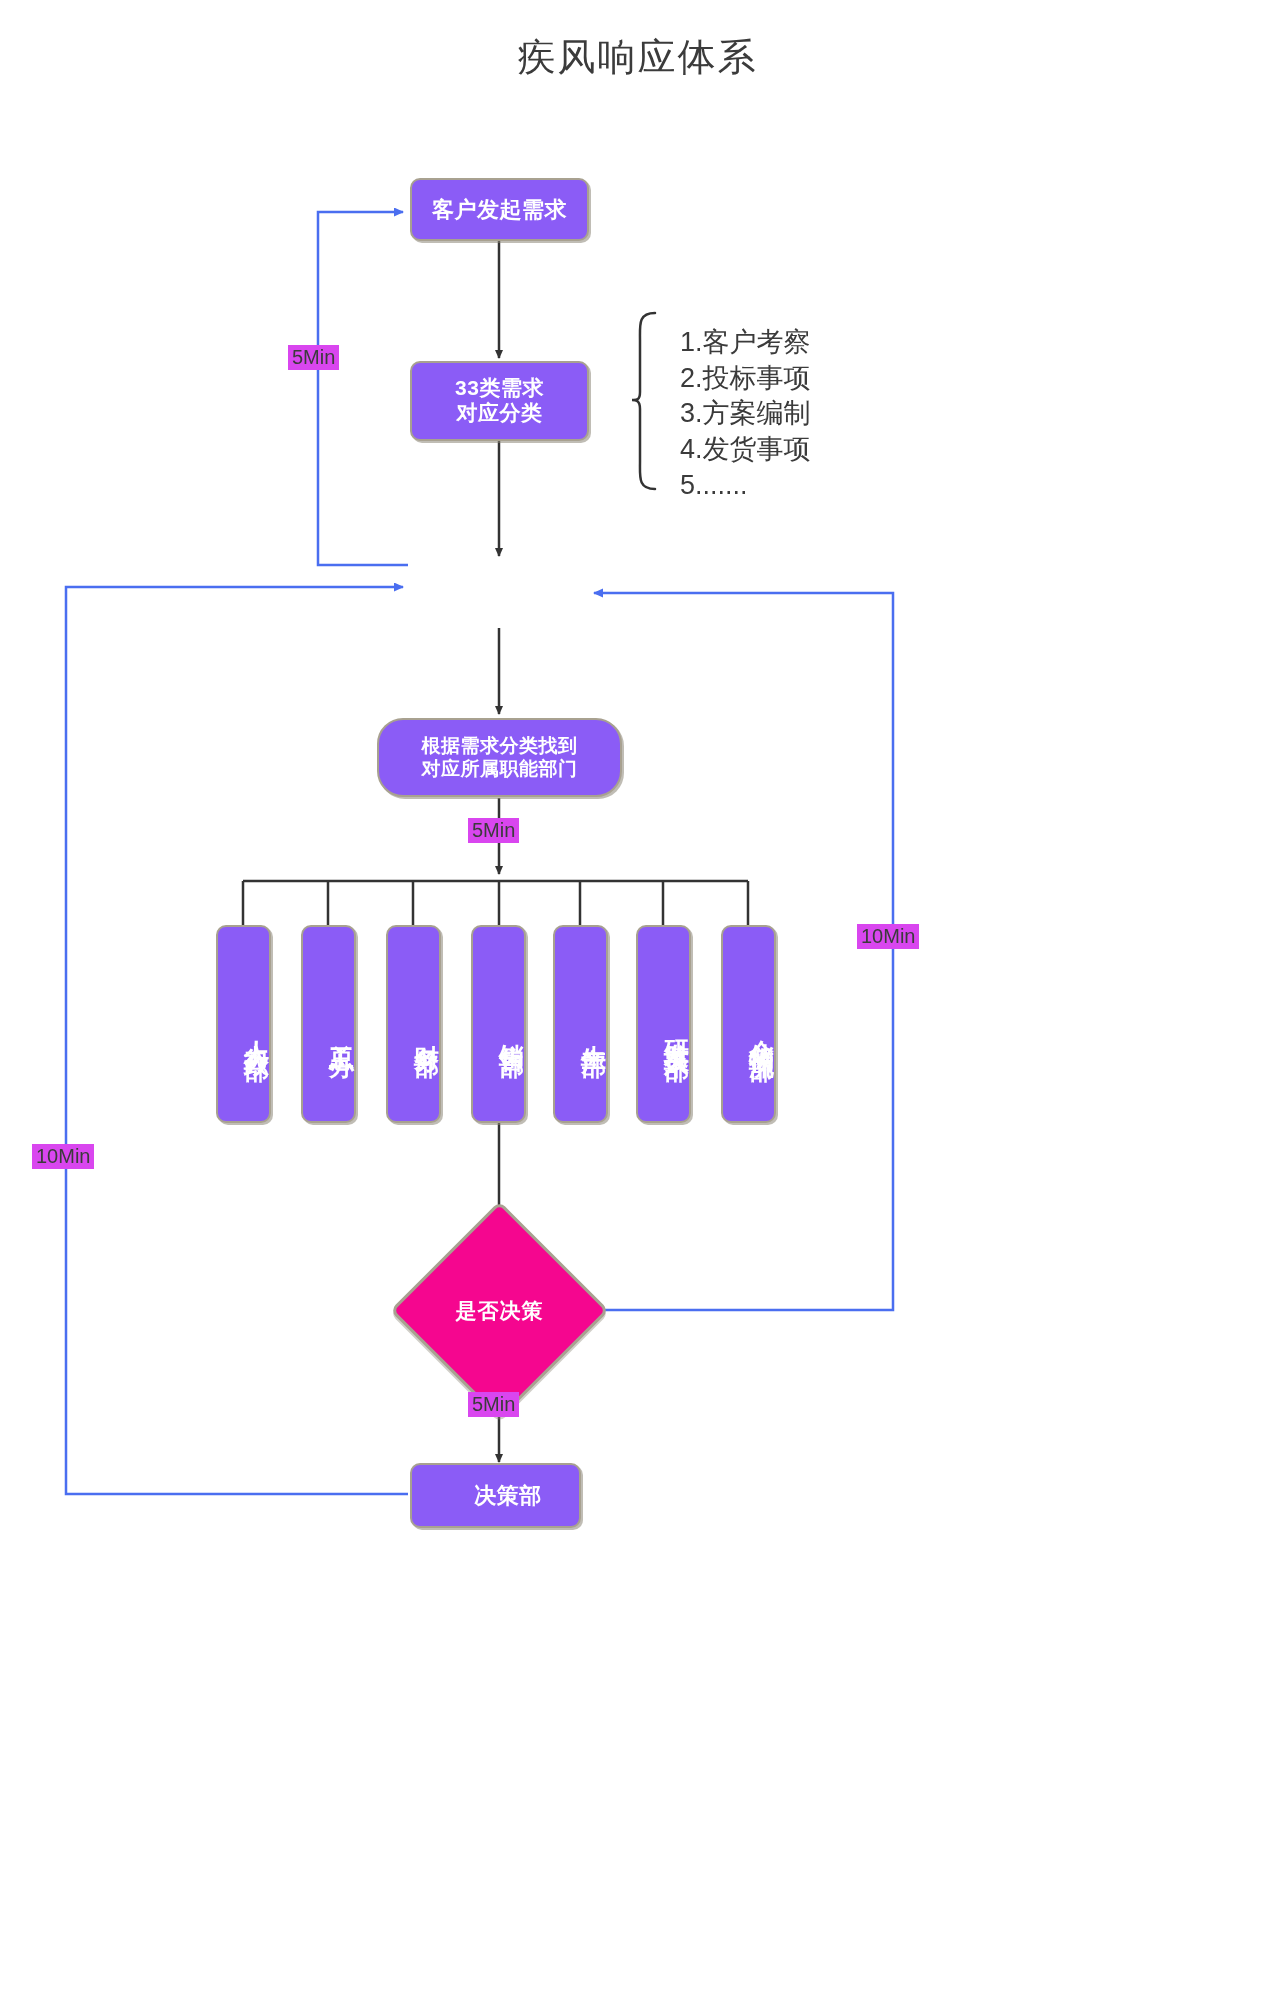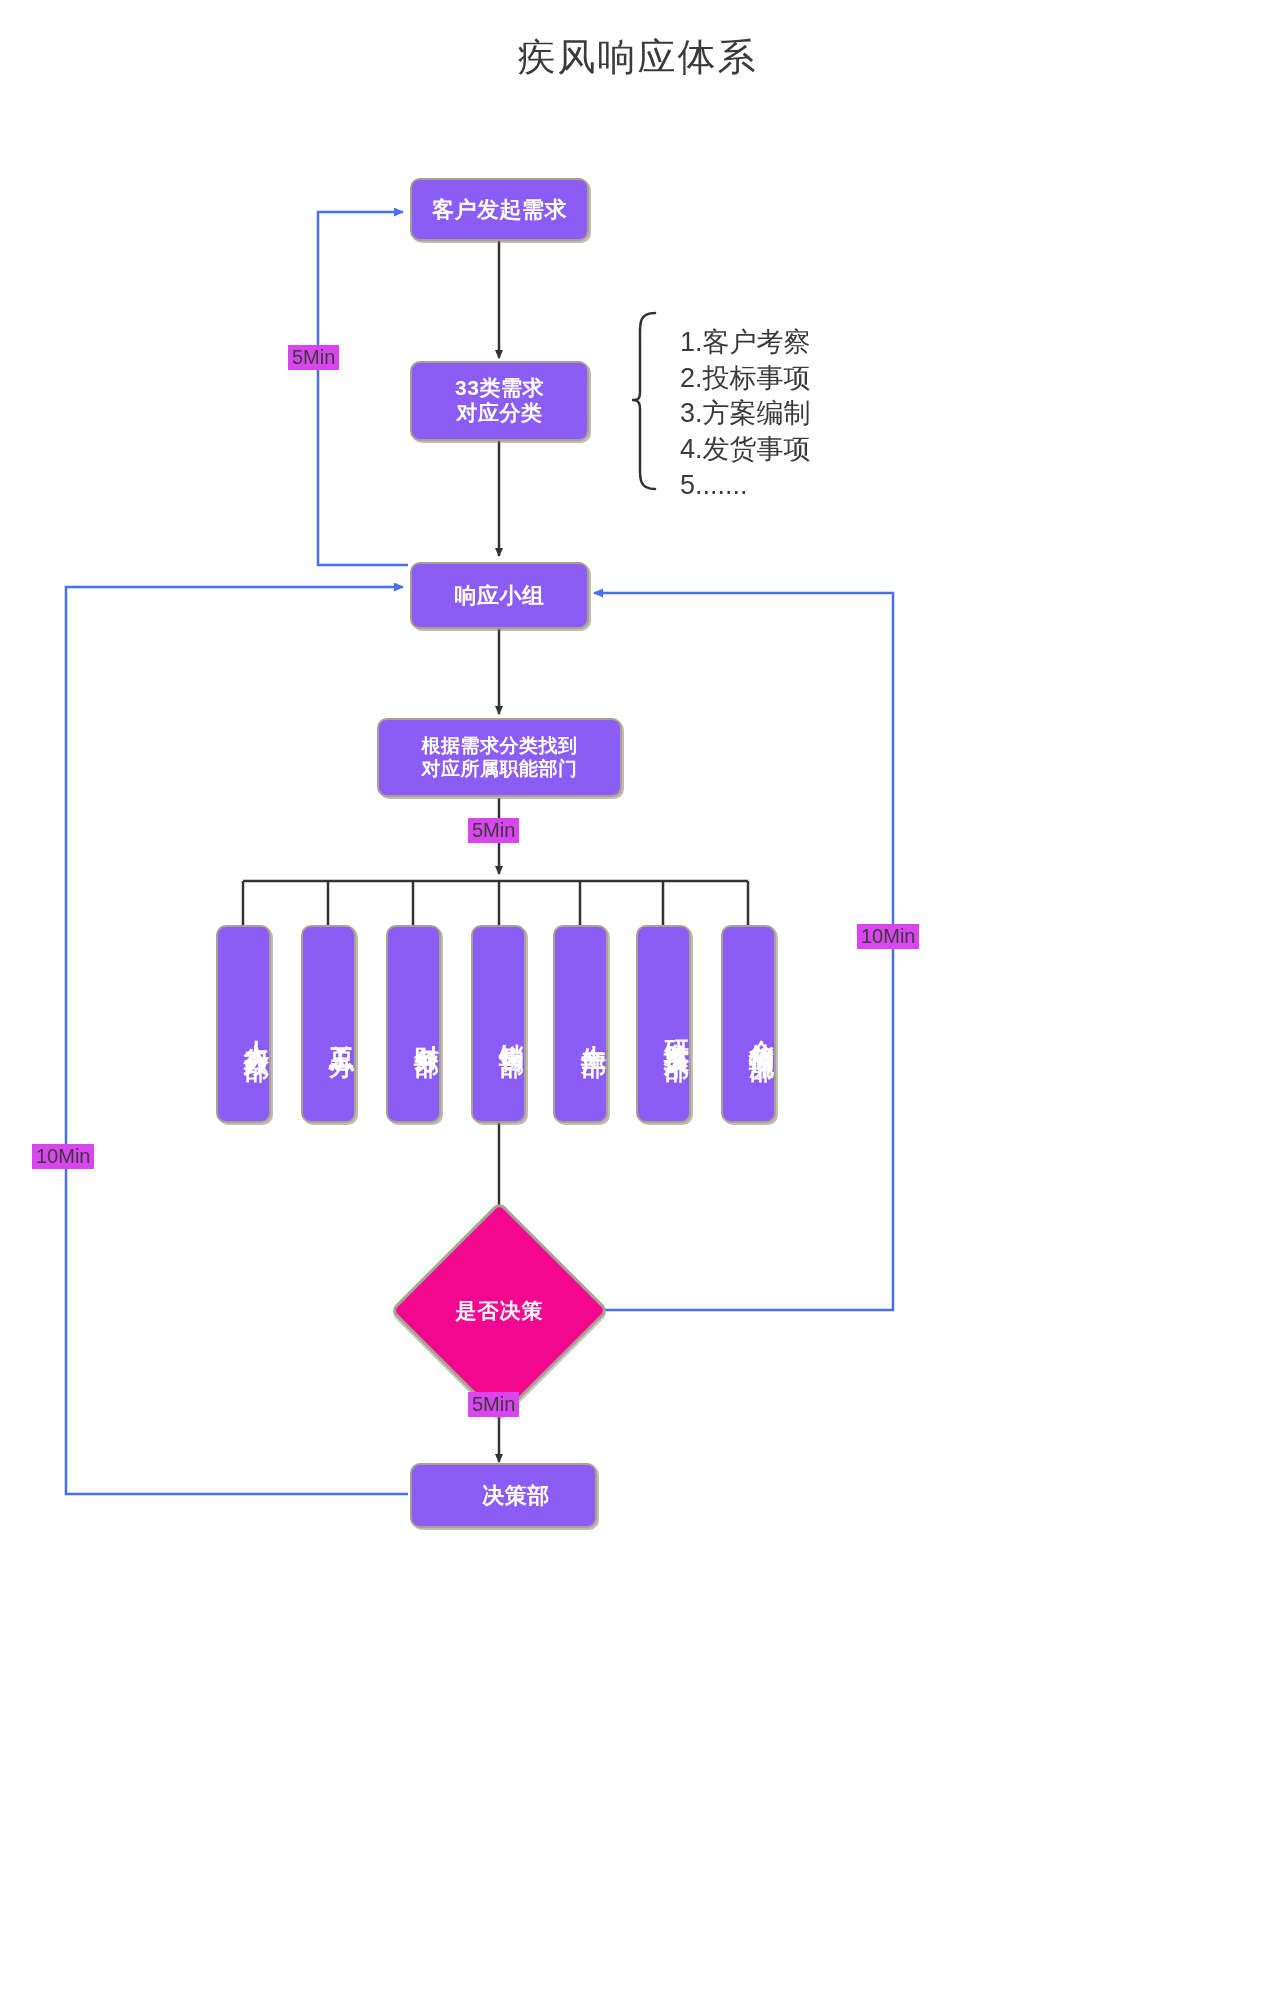--- a/index.html
+++ b/index.html
@@ -155,39 +155,38 @@
     <path d="M578,1310 L893,1310 L893,593 L594,593" stroke="#4a6ef0" stroke-width="2.5" fill="none" marker-end="url(#arrowBlue)"></path>
 
     <path d="M408,1494 L66,1494 L66,587 L403,587" stroke="#4a6ef0" stroke-width="2.5" fill="none" marker-end="url(#arrowBlue)"></path>
   </svg>
 
   <div class="node" style="left:410px; top:178px; width:179px; height:63px; font-size:22px;">客户发起需求</div>
 
   <div class="node" style="left:410px; top:361px; width:179px; height:80px; font-size:21px;">33类需求
 对应分类</div>
 
-  <div class="node" style="left:410px; top:562px; width:179px; height:67px; font-size:22px;">响应小组</div>
-
-  <div class="node" style="left:377px; top:718px; width:245px; height:79px; font-size:19px;">根据需求分类找到
+
+  <div class="node" style="left:377px; top:718px; width:245px; height:79px; font-size:19px;border-radius:26px;">根据需求分类找到
 对应所属职能部门</div>
 
   <div class="node vertical" style="left:216px; top:925px; width:55px; height:198px; font-size:25px;">人力行政部</div>
   <div class="node vertical" style="left:301px; top:925px; width:55px; height:198px; font-size:25px;">总工办</div>
   <div class="node vertical" style="left:386px; top:925px; width:55px; height:198px; font-size:25px;">财务部</div>
   <div class="node vertical" style="left:471px; top:925px; width:55px; height:198px; font-size:25px;">销售部</div>
   <div class="node vertical" style="left:553px; top:925px; width:55px; height:198px; font-size:25px;">生产部</div>
   <div class="node vertical" style="left:636px; top:925px; width:55px; height:198px; font-size:25px;">研发技术部</div>
   <div class="node vertical" style="left:721px; top:925px; width:55px; height:198px; font-size:25px;">仓储物流部</div>
 
   <div class="diamond-wrap" style="left:422px; top:1233px; width:155px; height:155px;">
     <div class="diamond-shape"></div>
     <div class="diamond-label">是否决策</div>
   </div>
 
-  <div class="node" style="left:410px; top:1463px; width:187px; height:65px; font-size:22px;padding-left:25px;">决策部</div>
+  <div class="node" style="left:410px; top:1463px; width:171px; height:65px; font-size:22px;padding-left:25px;">决策部</div>
 
   <div class="list-block" style="left:680px; top:305px;">
     <div>1.客户考察</div>
     <div>2.投标事项</div>
     <div>3.方案编制</div>
     <div>4.发货事项</div>
     <div>5.......</div>
   </div>
 
   <div class="edge-label" style="left:288px; top:345px;">5Min</div>

